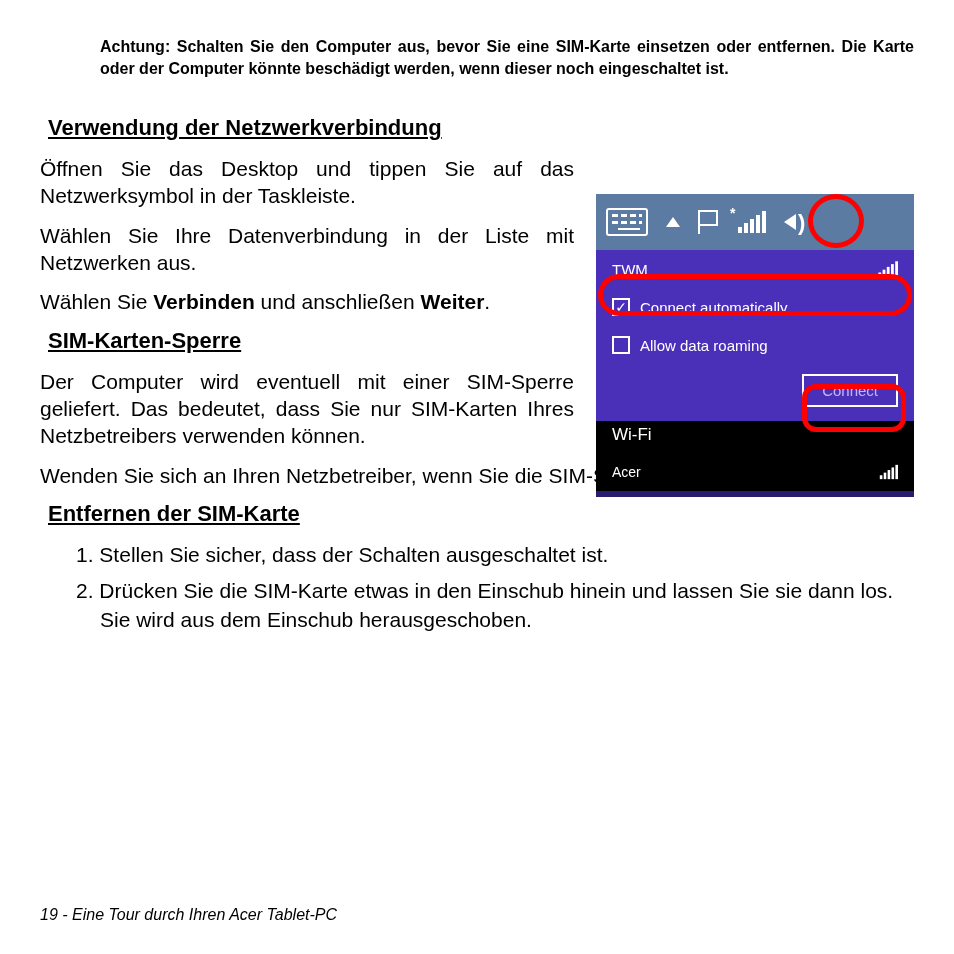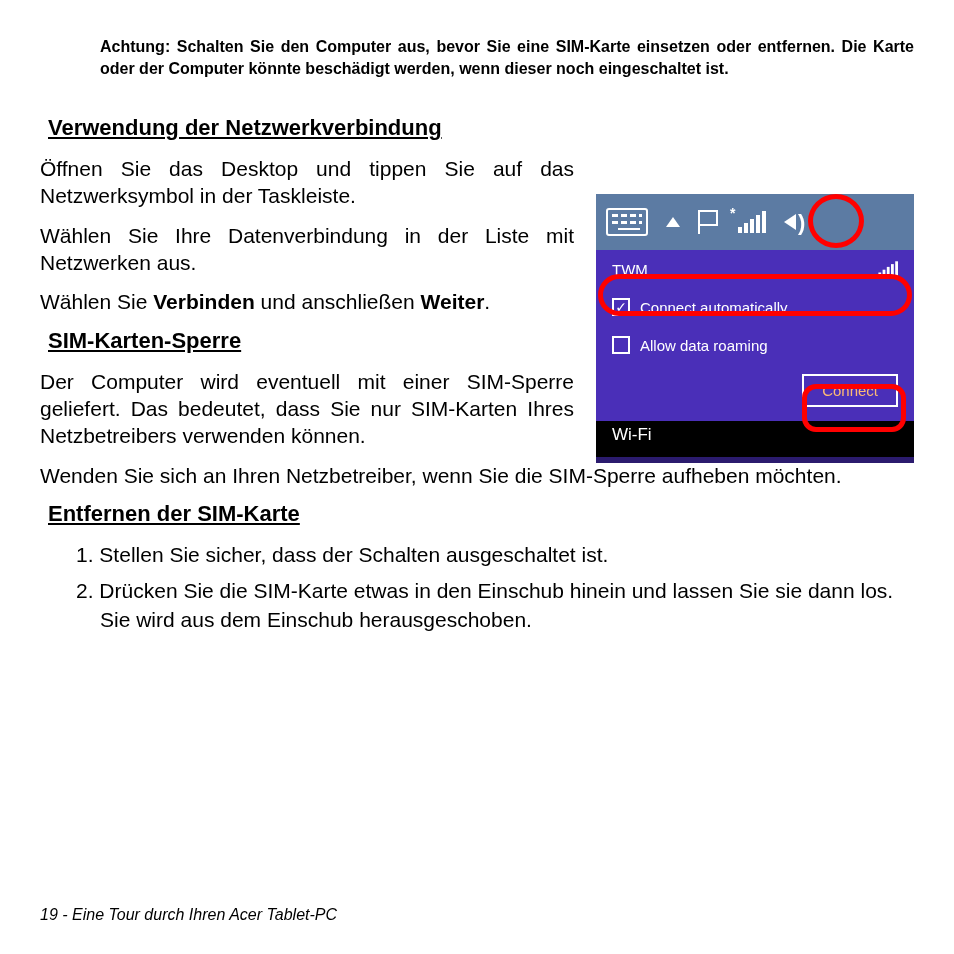--- a/index.html
+++ b/index.html
@@ -172,21 +172,21 @@
     font-size: 14px; line-height: 1;
   }
   .btn-row {
     display: flex; justify-content: flex-end;
     padding: 10px 16px 14px 16px;
     background: #4a2fb8;
   }
   .connect-btn {
     border: 2px solid #fff;
     padding: 6px 18px;
-    color: #fdba74;
+    color: #c4b5fd;
     font-size: 15px;
     background: transparent;
   }
   .wifi-section {
     background: #000000;
     padding: 4px 16px 2px 16px;
   }
   .wifi-title { font-size: 17px; margin-bottom: 10px; }
   .wifi-item {
     display: flex; justify-content: space-between; align-items: center;
@@ -267,19 +267,29 @@
     </div>
     <div class="roam-row">
       <div class="checkbox"></div>
       <span>Allow data roaming</span>
     </div>
     <div class="btn-row">
       <div class="connect-btn">Connect</div>
     </div>
     <div class="wifi-section">
       <div class="wifi-title">Wi-Fi</div>
+      <div class="wifi-item">
+        <span>Acer</span>
+        <div class="signal-bars">
+            <span></span>
+            <span></span>
+            <span></span>
+            <span></span>
+            <span></span>
+          </div>
+      </div>
     </div>
   </div>
 
   <div class="red-circle c1"></div>
   <div class="red-bar b1"></div>
   <div class="red-round r1"></div>
 </div>
 
 </body></html>

